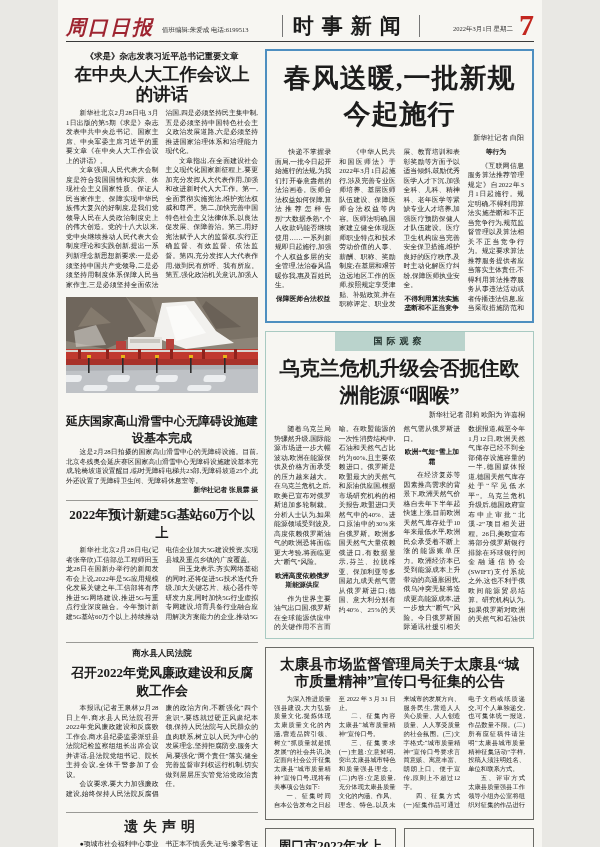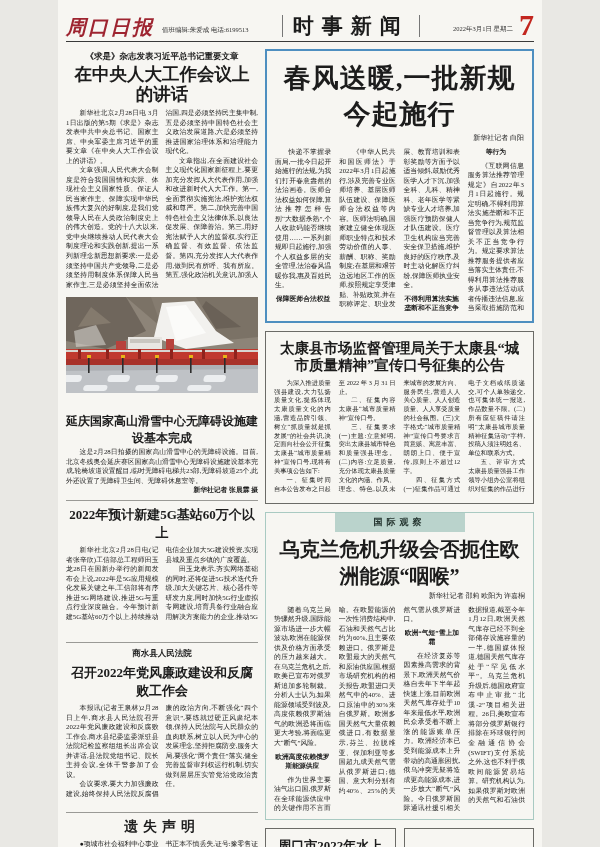--- a/index.html
+++ b/index.html
@@ -224,50 +224,50 @@
           <p class="subhead">保障医师合法权益</p>
           <p>《中华人民共和国医师法》于2022年3月1日起施行,涉及完善专业医师培养、基层医师队伍建设、保障医师合法权益等内容。医师法明确,国家建立健全体现医师职业特点和技术劳动价值的人事、薪酬、职称、奖励制度;在基层和艰苦边远地区工作的医师,按照规定享受津贴、补贴政策,并在职称评定、职业发展、教育培训和表彰奖励等方面予以适当倾斜,鼓励优秀医学人才下沉,加强全科、儿科、精神科、老年医学等紧缺专业人才培养,加强医疗预防保健人才队伍建设。医疗卫生机构应当完善安全保卫措施,维护良好的医疗秩序,及时主动化解医疗纠纷,保障医师执业安全。</p>
           <p class="subhead">不得利用算法实施垄断和不正当竞争等行为</p>
           <p>《互联网信息服务算法推荐管理规定》自2022年3月1日起施行。规定明确,不得利用算法实施垄断和不正当竞争行为,规范监督管理以及算法相关不正当竞争行为。规定要求算法推荐服务提供者应当落实主体责任,不得利用算法推荐服务从事违法活动或者传播违法信息,应当采取措施防范和抵制传播不良信息。规定明确了算法推荐服务提供者的用户权益保护要求,包括保障算法知情权,要求告知用户其提供算法推荐服务的情况,并公示服务的基本原理、目的意图和主要运行机制等;保障算法选择权,应当向用户提供不针对其个人特征的选项,或者便捷的关闭算法推荐服务的选项。</p>
           <p class="subhead">规范个人收款条码管理</p>
           <p>《中国人民银行关于加强支付受理终端及相关业务管理的通知》于2022年3月1日起施行。通知规定,对于为个人经营者提供经营活动相关收款服务的,应为其提供特约商户收款条码,不得通过个人收款条码为其提供经营活动相关收款服务。对具有明显经营活动特征的个人,条码支付收款服务机构应当为其提供商户收款条码,并参照执行特约商户有关管理规定。</p>
 
         </div>
       </div>
 
-      <div class="boxed box-thin">
-        <div class="tk-title">太康县市场监督管理局关于太康县“城市质量精神”宣传口号征集的公告</div>
-        <div class="body-cols cols4 tk-body">
-          <p>为深入推进质量强县建设,大力弘扬质量文化,提炼体现太康质量文化的内涵,营造品牌引领、树立“抓质量就是抓发展”的社会共识,决定面向社会公开征集太康县“城市质量精神”宣传口号,现将有关事项公告如下:</p>
-          <p>一、征集时间 自本公告发布之日起至2022年3月31日止。</p>
-          <p>二、征集内容 太康县“城市质量精神”宣传口号。</p>
-          <p>三、征集要求 (一)主题:立意鲜明,突出太康县城市特色和质量强县理念。(二)内容:立足质量,充分体现太康县质量文化的内涵、作风、理念、特色,以及未来城市的发展方向、服务民生,营造人人关心质量、人人创造质量、人人享受质量的社会氛围。(三)文字格式:“城市质量精神”宣传口号要求言简意赅、寓意丰富、朗朗上口、便于宣传,原则上不超过12字。</p>
-          <p>四、征集方式 (一)征集作品可通过电子文档或纸质递交,可个人单独递交,也可集体统一报送,作品数量不限。(二)所有应征稿件请注明“太康县城市质量精神征集活动”字样,投稿人须注明姓名、单位和联系方式。</p>
-          <p>五、评审方式 太康县质量强县工作领导小组办公室将组织对征集的作品进行评选,报县政府审定。</p>
-          <p>六、奖励方式及说明 (一)本次城市质量精神征集活动拟定入围作品4条(未达标可空缺)。(二)被确定为城市质量精神宣传口号的作品1个,奖励人民币3000元,其他入围的3个,各奖励人民币500元。(三)经确定录用的个人(集体)投送的作品无论录用与否,均不退还。(四)本公告由太康县质量强县工作领导小组办公室负责解释。</p>
-          <p>七、联系方式 联系单位:太康县质量强县战略工作领导小组办公室 联系人:王小宇 联系电话:15939492855 电子邮箱:wxy.5688@163.com 邮寄地址:太康县市场监督管理局 邮政编码:461400</p>
-
-        </div>
-      </div>
-
       <div class="boxed box-teal">
         <div class="teal-label">国际观察</div>
         <div class="intl-title">乌克兰危机升级会否扼住欧洲能源“咽喉”</div>
         <div class="byline">新华社记者 邵莉 欧阳为 许嘉桐</div>
         <div class="body-cols cols4 intl-body">
           <p>随着乌克兰局势骤然升级,国际能源市场进一步大幅波动,欧洲在能源保供及价格方面承受的压力越来越大。在乌克兰危机之后,欧美已宣布对俄罗斯追加多轮制裁。分析人士认为,如果能源领域受到波及,高度依赖俄罗斯油气的欧洲恐将面临更大考验,将面临更大“断气”风险。</p>
           <p class="subhead">欧洲高度依赖俄罗斯能源供应</p>
           <p>作为世界主要油气出口国,俄罗斯在全球能源供应中的关键作用不言而喻。在欧盟能源的一次性消费结构中,石油和天然气占比约为60%,且主要依赖进口。俄罗斯是欧盟最大的天然气和原油供应国,根据市场研究机构的相关报告,欧盟进口天然气中的40%、进口原油中的30%来自俄罗斯。欧洲多国天然气大量依赖俄进口,有数据显示,芬兰、拉脱维亚、保加利亚等多国超九成天然气需从俄罗斯进口;德国、意大利分别有约40%、25%的天然气需从俄罗斯进口。</p>
           <p class="subhead">欧洲“气短”雪上加霜</p>
           <p>在经济复苏等因素推高需求的背景下,欧洲天然气价格自去年下半年起快速上涨,目前欧洲天然气库存处于10年来最低水平,欧洲民众承受着不断上涨的能源账单压力。欧洲经济本已受到能源成本上升带动的高通胀困扰,俄乌冲突无疑将造成更高能源成本,进一步放大“断气”风险。今日俄罗斯国际通讯社援引相关数据报道,截至今年1月12日,欧洲天然气库存已经不到全部储存设施容量的一半,德国媒体报道,德国天然气库存处于“罕见低水平”。乌克兰危机升级后,德国政府宣布中止审批“北溪-2”项目相关进程。26日,美欧宣布将部分俄罗斯银行排除在环球银行间金融通信协会(SWIFT)支付系统之外,这也不利于俄欧间能源贸易结算。研究机构认为,如果俄罗斯对欧洲的天然气和石油供应完全中断,欧洲恐将难以很快找到替代来源。</p>
           <p class="subhead">调整能源格局使俄欧“左右为难”</p>
           <p>近年来,欧洲持续推进能源转型,已有十多个国家宣布逐步淘汰煤电计划。业内人士认为,短期内欧洲对俄罗斯能源依赖难以下降,如果加快摆脱对俄能源依赖,欧洲也要付出高昂代价;而对俄罗斯而言,欧洲是其最重要的油气出口市场,能源收入是俄财政的重要支柱,双方事实上相互依赖。美国休斯敦大学能源管理教授认为,即便欧洲下决心调整能源进口结构,基础设施建设和供应合同调整都需要数年时间。分析人士指出,在乌克兰危机阴云笼罩下,能源或成为俄欧博弈的重要筹码,而任何一方的“极限施压”都可能令欧洲能源市场雪上加霜,最终为高价能源埋单的仍是欧洲普通民众。(新华社北京2月28日电)</p>
         </div>
       </div>
 
+      <div class="boxed box-thin">
+        <div class="tk-title">太康县市场监督管理局关于太康县“城市质量精神”宣传口号征集的公告</div>
+        <div class="body-cols cols4 tk-body">
+          <p>为深入推进质量强县建设,大力弘扬质量文化,提炼体现太康质量文化的内涵,营造品牌引领、树立“抓质量就是抓发展”的社会共识,决定面向社会公开征集太康县“城市质量精神”宣传口号,现将有关事项公告如下:</p>
+          <p>一、征集时间 自本公告发布之日起至2022年3月31日止。</p>
+          <p>二、征集内容 太康县“城市质量精神”宣传口号。</p>
+          <p>三、征集要求 (一)主题:立意鲜明,突出太康县城市特色和质量强县理念。(二)内容:立足质量,充分体现太康县质量文化的内涵、作风、理念、特色,以及未来城市的发展方向、服务民生,营造人人关心质量、人人创造质量、人人享受质量的社会氛围。(三)文字格式:“城市质量精神”宣传口号要求言简意赅、寓意丰富、朗朗上口、便于宣传,原则上不超过12字。</p>
+          <p>四、征集方式 (一)征集作品可通过电子文档或纸质递交,可个人单独递交,也可集体统一报送,作品数量不限。(二)所有应征稿件请注明“太康县城市质量精神征集活动”字样,投稿人须注明姓名、单位和联系方式。</p>
+          <p>五、评审方式 太康县质量强县工作领导小组办公室将组织对征集的作品进行评选,报县政府审定。</p>
+          <p>六、奖励方式及说明 (一)本次城市质量精神征集活动拟定入围作品4条(未达标可空缺)。(二)被确定为城市质量精神宣传口号的作品1个,奖励人民币3000元,其他入围的3个,各奖励人民币500元。(三)经确定录用的个人(集体)投送的作品无论录用与否,均不退还。(四)本公告由太康县质量强县工作领导小组办公室负责解释。</p>
+          <p>七、联系方式 联系单位:太康县质量强县战略工作领导小组办公室 联系人:王小宇 联系电话:15939492855 电子邮箱:wxy.5688@163.com 邮寄地址:太康县市场监督管理局 邮政编码:461400</p>
+
+        </div>
+      </div>
+
       <div class="bottom-row">
         <div class="boxed box-thin">
           <div class="plan-title">周口市2022年水上加油船发展规划公示</div>
           <div class="small-body">
             <p>根据《周口市成品油零售体系“十四五”发展规划》和河南省商务厅关于“十四五”规划按年度分步实施的要求,现将周口市2022年水上加油船发展规划公示如下,公示期7天。如有异议,请于2022年3月7日前将书面意见材料送(寄)周口市商务局(市场运行调节科),联系电话:0394-8259617。水上加油船1艘,船址:沈丘县周营镇东湖村沙颍河张湾码头下游600米。</p>
           </div>
 
         </div>
         <div class="boxed box-thin">
           <div class="seek-title">寻亲公告</div>

